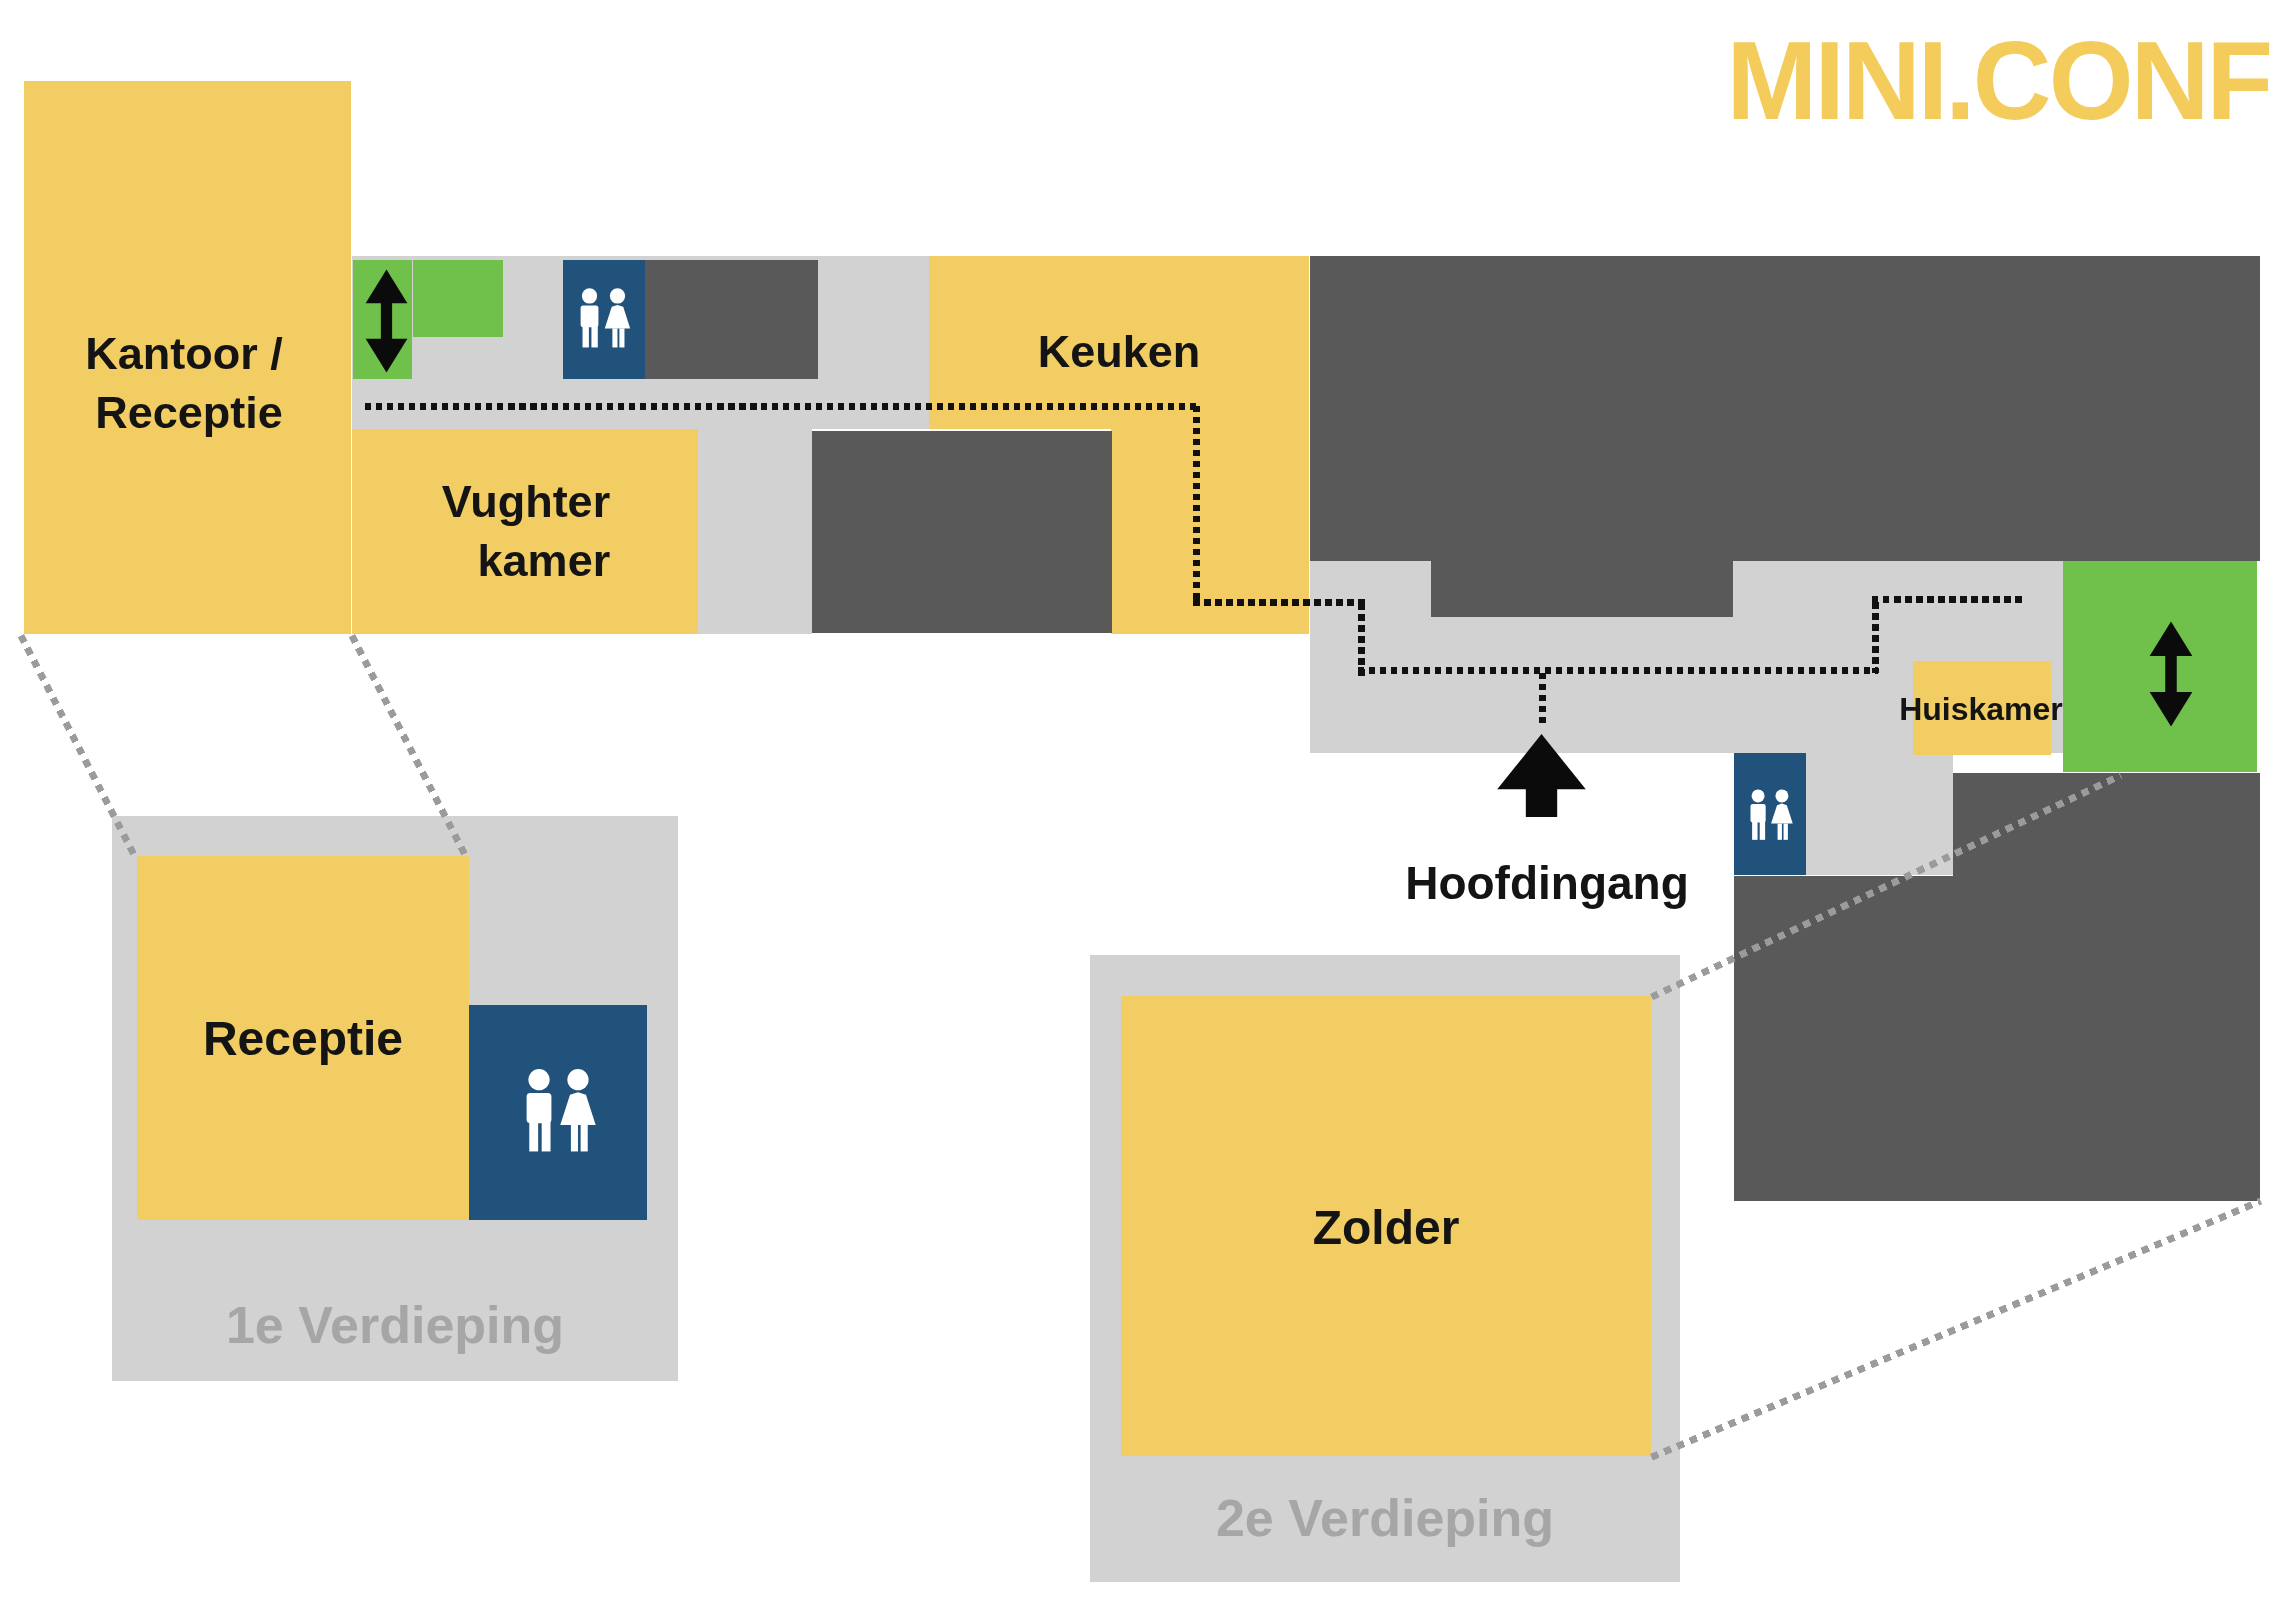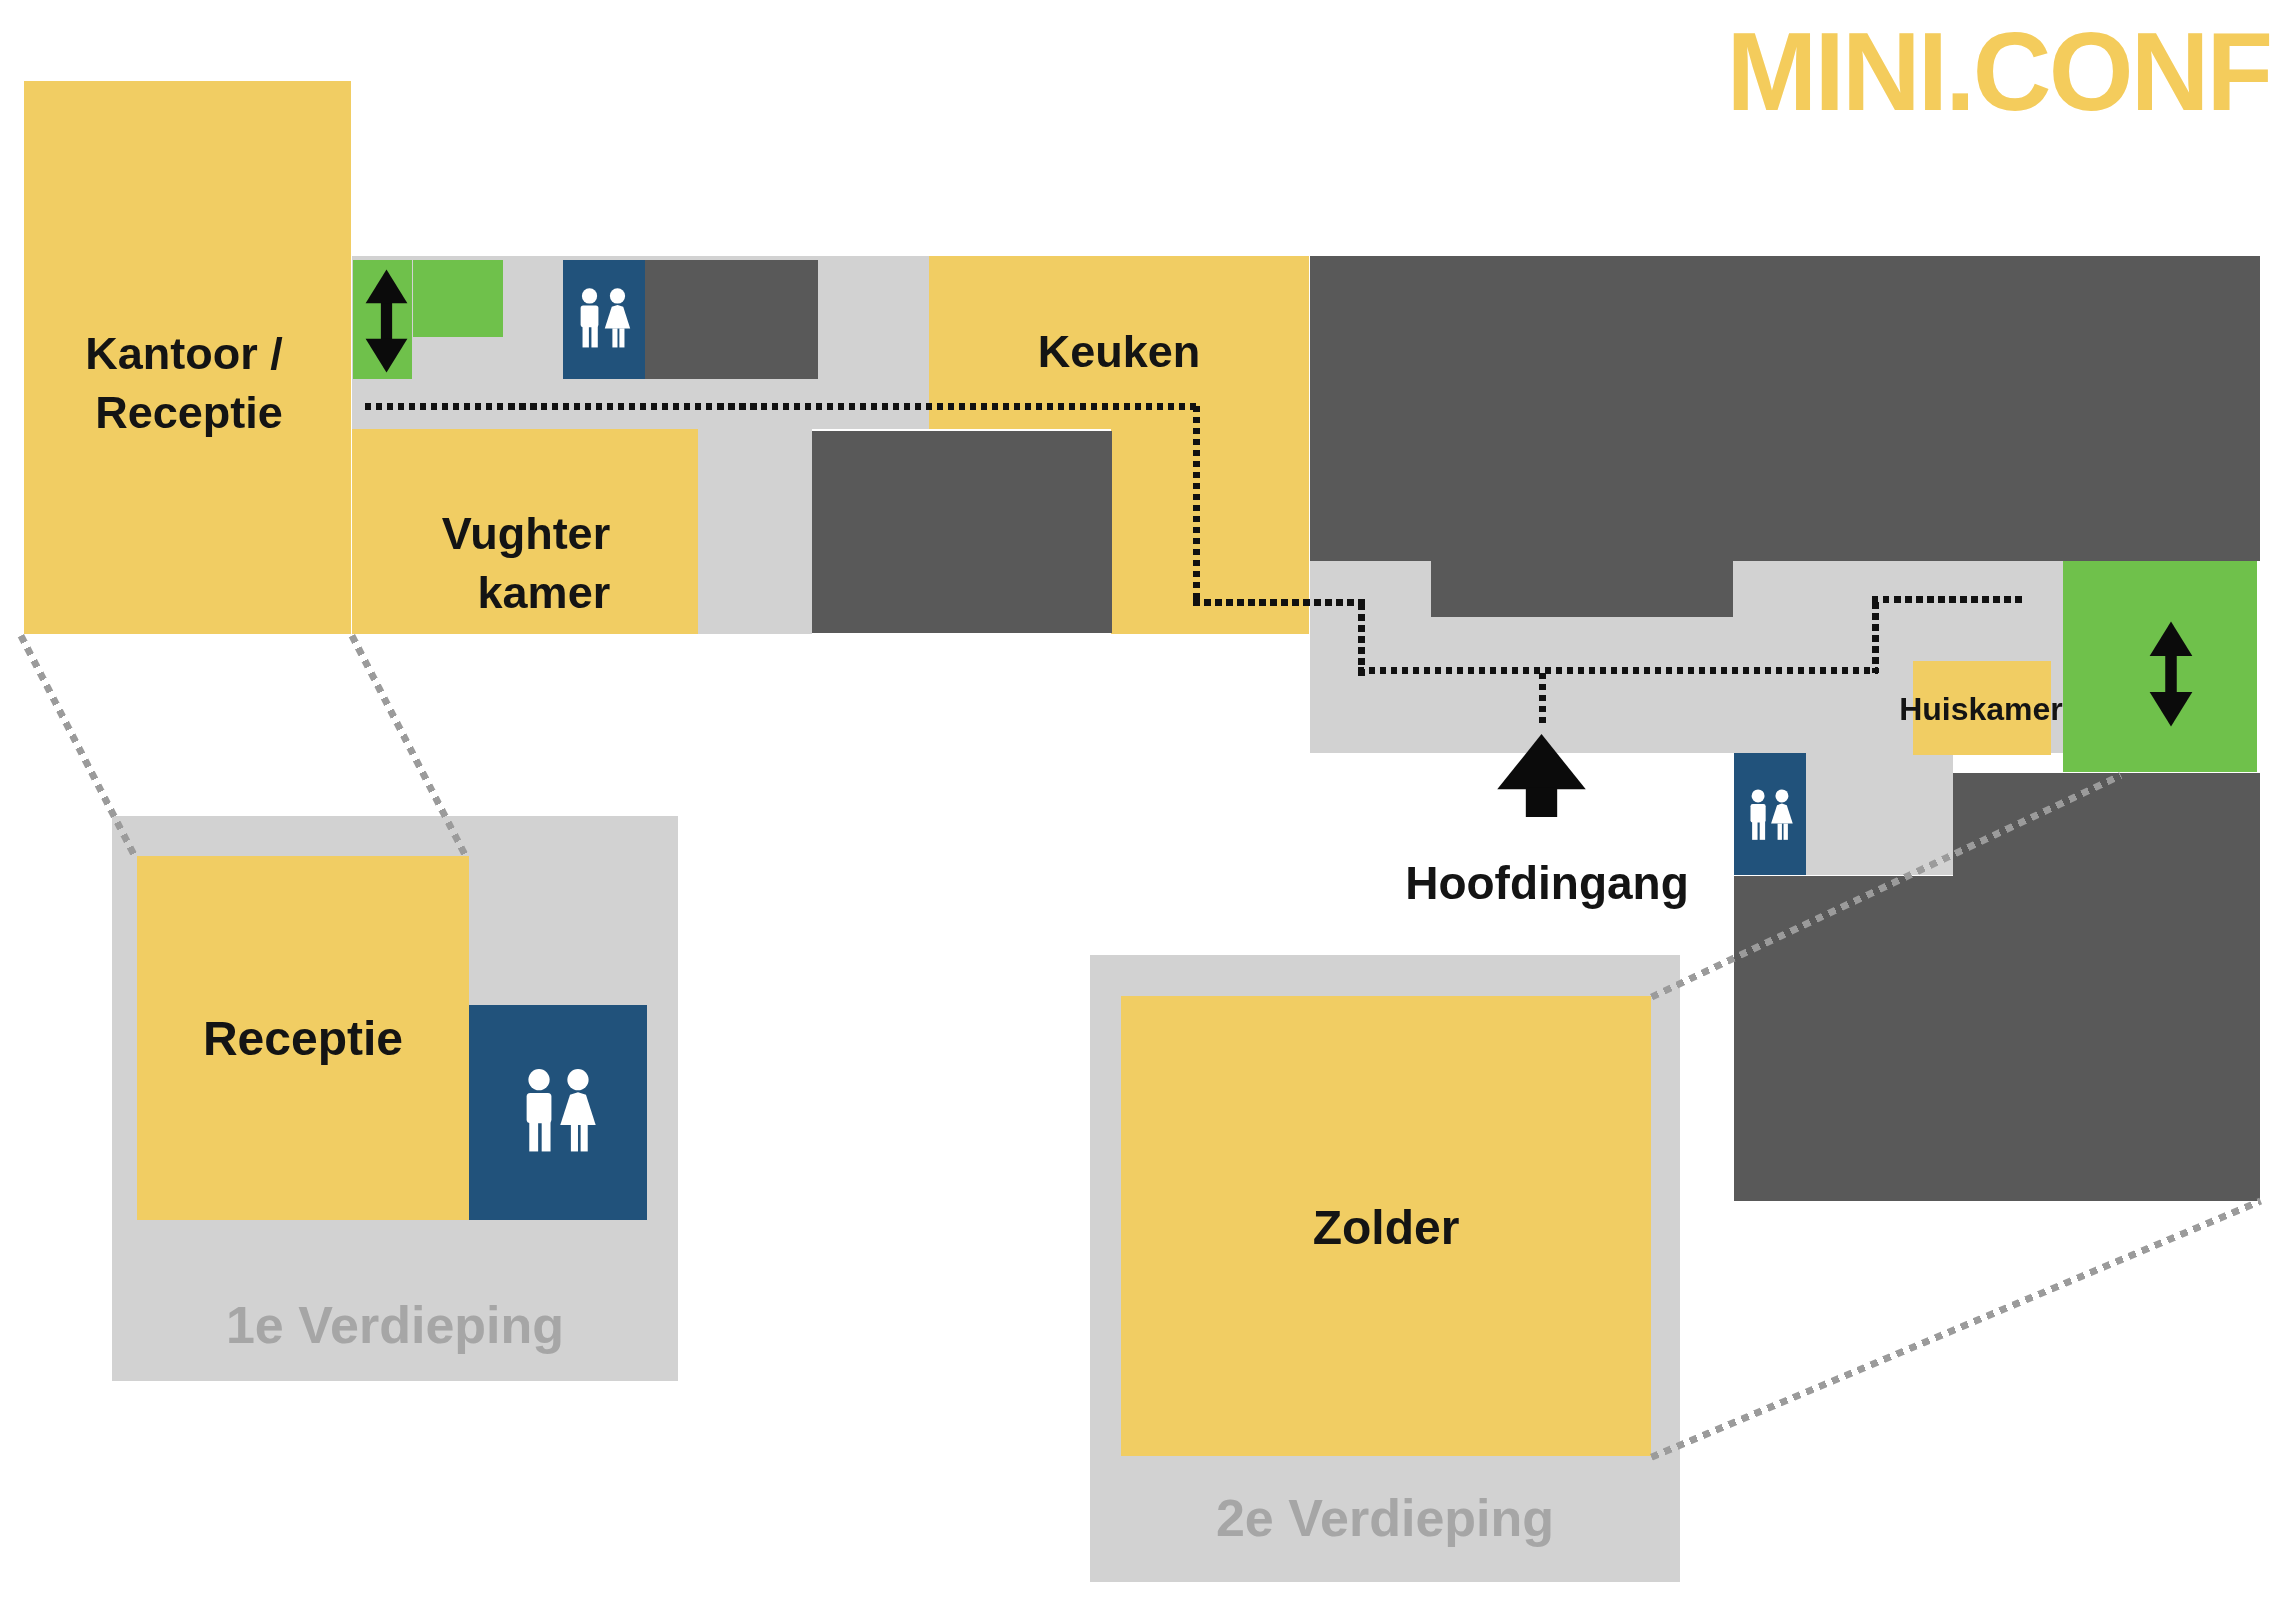--- a/index.html
+++ b/index.html
@@ -25,21 +25,21 @@
   .floor-label{
     position:absolute; transform:translate(-50%,-50%); text-align:center;
     font-weight:bold; font-size:52px; color:var(--floor-label-gray); white-space:nowrap;
   }
   .hdot{position:absolute; height:6.5px;
     background-image:repeating-linear-gradient(to right, var(--path-black) 0 6.5px, transparent 6.5px 11px);}
   .vdot{position:absolute; width:6.5px;
     background-image:repeating-linear-gradient(to bottom, var(--path-black) 0 6.5px, transparent 6.5px 11px);}
   .connector{position:absolute; height:7.4px; transform-origin:0 0;
     background-image:repeating-linear-gradient(to right, var(--connector-gray) 0 7.4px, transparent 7.4px 14px);}
-  .logo-wrap{position:absolute; top:13px; right:18.6px; text-align:right;}
+  .logo-wrap{position:absolute; top:22px; right:18.6px; text-align:right;}
   .logo-text{
     font-size:109px; font-weight:bold; letter-spacing:-2.8px; line-height:1.05;
     color:var(--logo-yellow); transform:scaleY(1.02); transform-origin:top right;
   }
   .tagline-text{
     margin-top:13px; font-size:32px; font-weight:bold; letter-spacing:2.8px; color:var(--tagline-gray);
   }
   svg{display:block;}
 </style>
 </head>
@@ -130,21 +130,21 @@
         <polygon points="48,0 96,60 0,60"></polygon>
         <rect x="31" y="58" width="34" height="32"></rect>
       </svg>
     </div>
     <div class="room-label" style="left:1547px; top:883px; font-size:46px;">Hoofdingang</div>
 
     <div class="room-label" style="left:184px; top:383px;">
       <span style="display:block;">Kantoor /</span>
       <span style="display:block;">Receptie</span>
     </div>
-    <div class="room-label" style="left:526px; top:531px;margin-top:32px;">
+    <div class="room-label" style="left:526px; top:531px;">
       <span style="display:block;">Vughter</span>
       <span style="display:block;">kamer</span>
     </div>
     <div class="room-label" style="left:1119px; top:352px;">Keuken</div>
   </div>
 
   <div>
     <div class="abs light" style="left:112px; top:816px; width:566px; height:565px;"></div>
     <div class="abs yellow" style="left:137px; top:856px; width:332px; height:364px;"></div>
     <div class="abs blue" style="left:469px; top:1005px; width:178px; height:215px;"></div>

